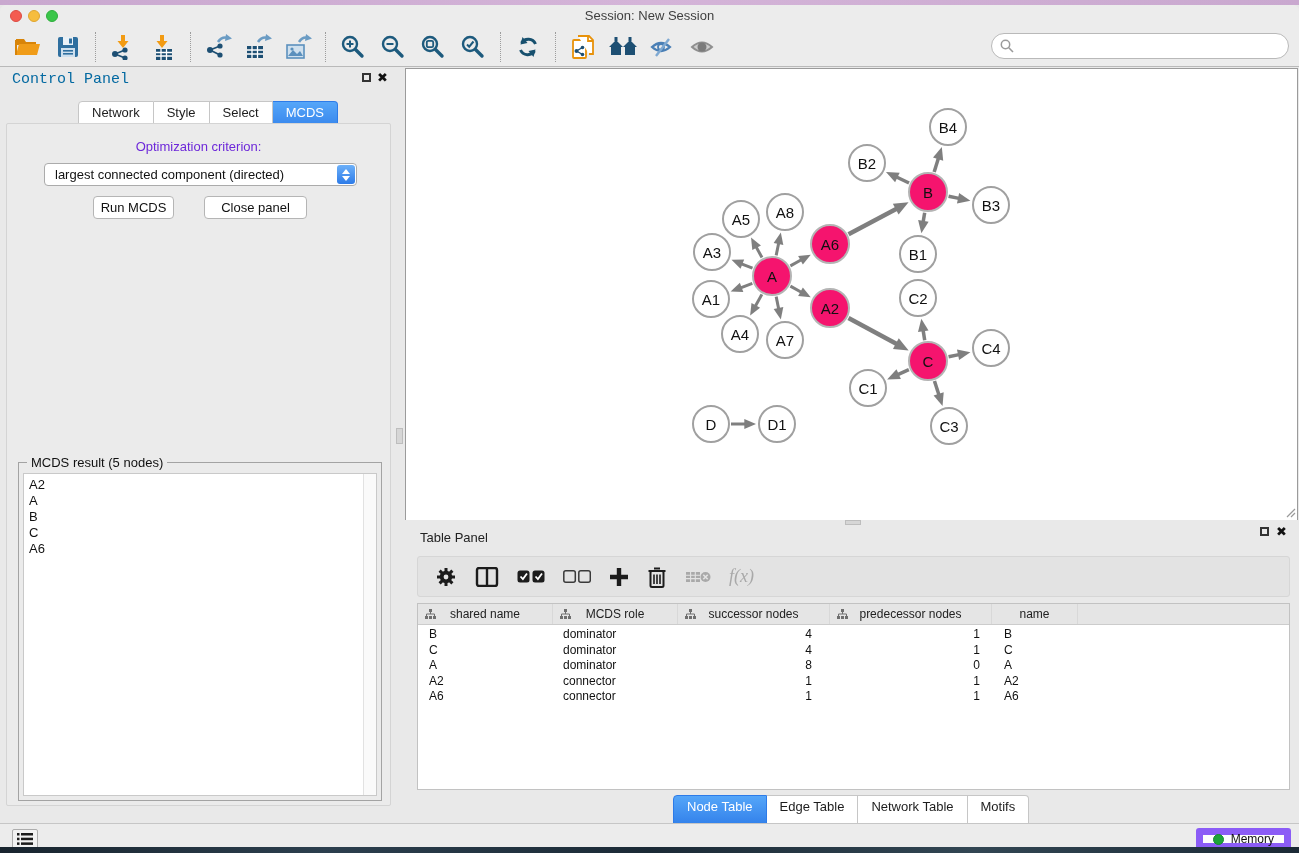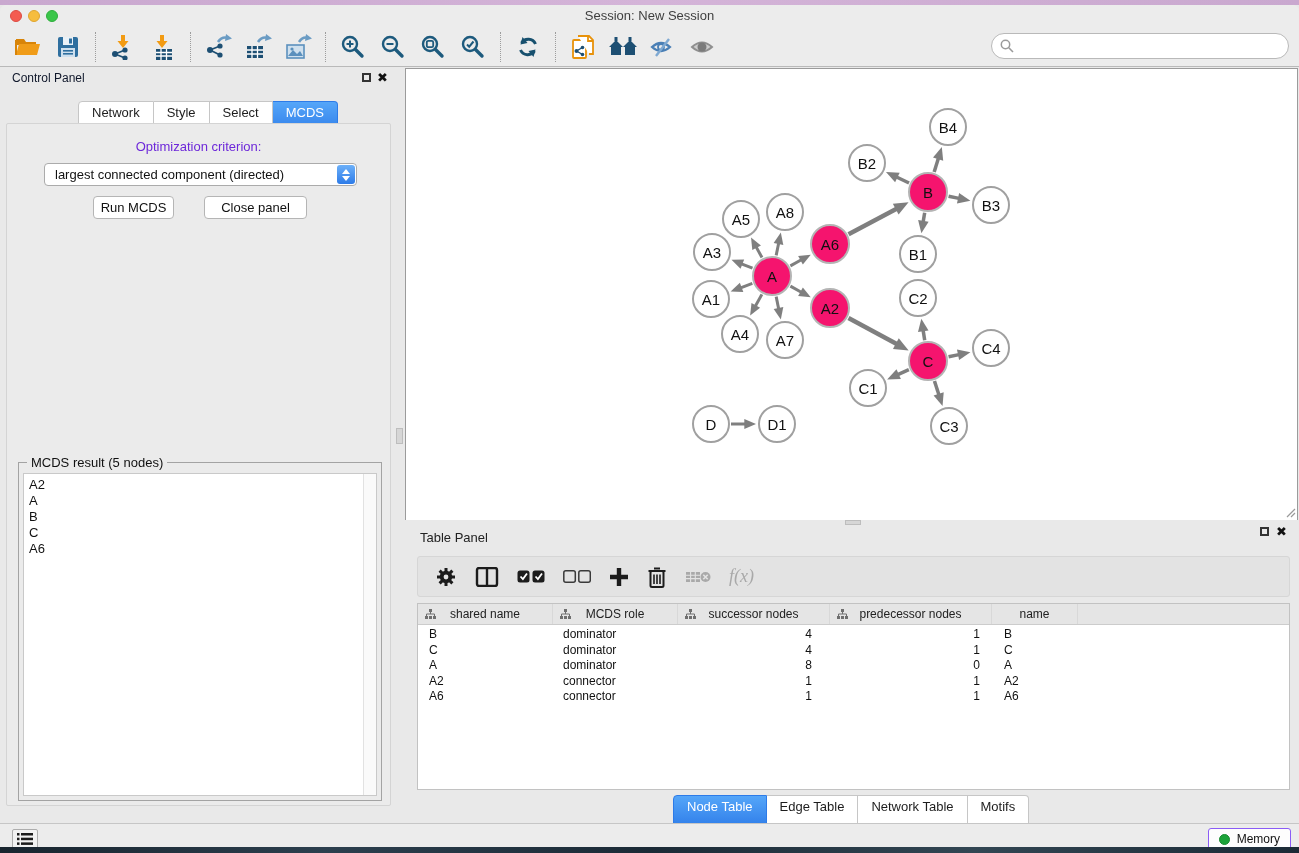--- a/index.html
+++ b/index.html
@@ -21,21 +21,21 @@
   .tl.green { background:#3bc64a; border:1px solid #2fae3d; }
 
   .toolbar { left:0; top:22px; width:1299px; height:40px; background:#ececec; border-bottom:1px solid #b9b9b9; display:flex; align-items:center; padding-left:8px; }
   .tbtn { width:30px; height:30px; display:flex; align-items:center; justify-content:center; margin:0 5px; }
   .tsep { width:1px; height:30px; border-left:1px dotted #9d9d9d; margin:0 7px; }
   .search-wrap { position:absolute; right:10px; top:6px; width:298px; height:26px; }
   .search-input { width:100%; height:100%; border:1px solid #b9b9b9; border-radius:13px; background:#fff; padding:0 10px 0 28px; font-size:13px; outline:none; }
   .search-glass { position:absolute; left:9px; top:6px; }
 
   
-  .cp-title { left:12px; top:66px; font-size:12px; color:#0f172a; }
+  .cp-title { left:12px; top:66px; font-size:15px; color:#0369a1;font-family:Liberation Mono, monospace; }
   .panel-float { width:9px; height:9px; border:2px solid #333; }
   .panel-close { font-size:13px; font-weight:bold; color:#111; line-height:10px; }
   .cp-tabs { left:78px; top:96px; display:flex; }
   .seg > div { border:1px solid #c6c6c6; border-left:none; background:#fff; height:35px; line-height:21px; padding:0 13px; font-size:13px; color:#1d1d1d; }
   .seg > div:first-child { border-left:1px solid #c6c6c6; border-radius:4px 0 0 4px; }
   .seg > div:last-child { border-radius:0 4px 4px 0; }
   .seg > div.sel { background:linear-gradient(#55a6f9,#2d7be8); border-color:#2d7be8; color:#fff; }
   .cp-content { left:6px; top:118px; width:385px; height:683px; background:#ebebeb; border:1px solid #d4d4d4; border-radius:2px; }
   .opt-label { left:0; top:15px; width:100%; text-align:center; font-size:13px; color:#6d28d9; }
   .dropdown { left:37px; top:39px; width:313px; height:23px; background:#fff; border:1px solid #ababab; border-radius:4px; font-size:13px; line-height:21px; padding-left:10px; color:#111; }
@@ -72,21 +72,21 @@
   .th { position:relative; border-right:1px solid #d8d8d8; display:flex; align-items:center; justify-content:center; color:#222; }
   .th .mini { position:absolute; left:7px; top:5px; }
   .tbl-row { display:flex; height:15.6px; line-height:15.6px; color:#111; }
   .td { overflow:hidden; white-space:nowrap; }
   .td.num { text-align:right; }
   .tp-tabs { left:673px; top:790px; display:flex; }
 
   
   .statusbar { left:0; top:818px; width:1299px; height:29px; background:#ececec; border-top:1px solid #c6c6c6; }
   .list-btn { left:12px; top:5px; width:26px; height:20px; background:#f2f2f2; border:1px solid #adadad; border-radius:2px; display:flex; align-items:center; justify-content:center; }
-  .memory-btn { right:8px; top:4px; height:22px; background:#fdfdfd; border:1px solid #8b5cf6; border-radius:3px; display:flex; align-items:center; padding:0 10px; font-size:12px; color:#111; }
+  .memory-btn { right:8px; top:4px; height:22px; background:#fdfdfd; border:7px solid #8b5cf6; border-radius:3px; display:flex; align-items:center; padding:0 10px; font-size:12px; color:#111; }
   .memory-dot { width:11px; height:11px; border-radius:50%; background:#1ca339; margin-right:7px; border:1px solid #168a2e; }
 </style>
 </head>
 <body>
 
 <div class="abs desk-top"></div>
 
 <div class="abs main-window">
 
   <div class="abs titlebar">

